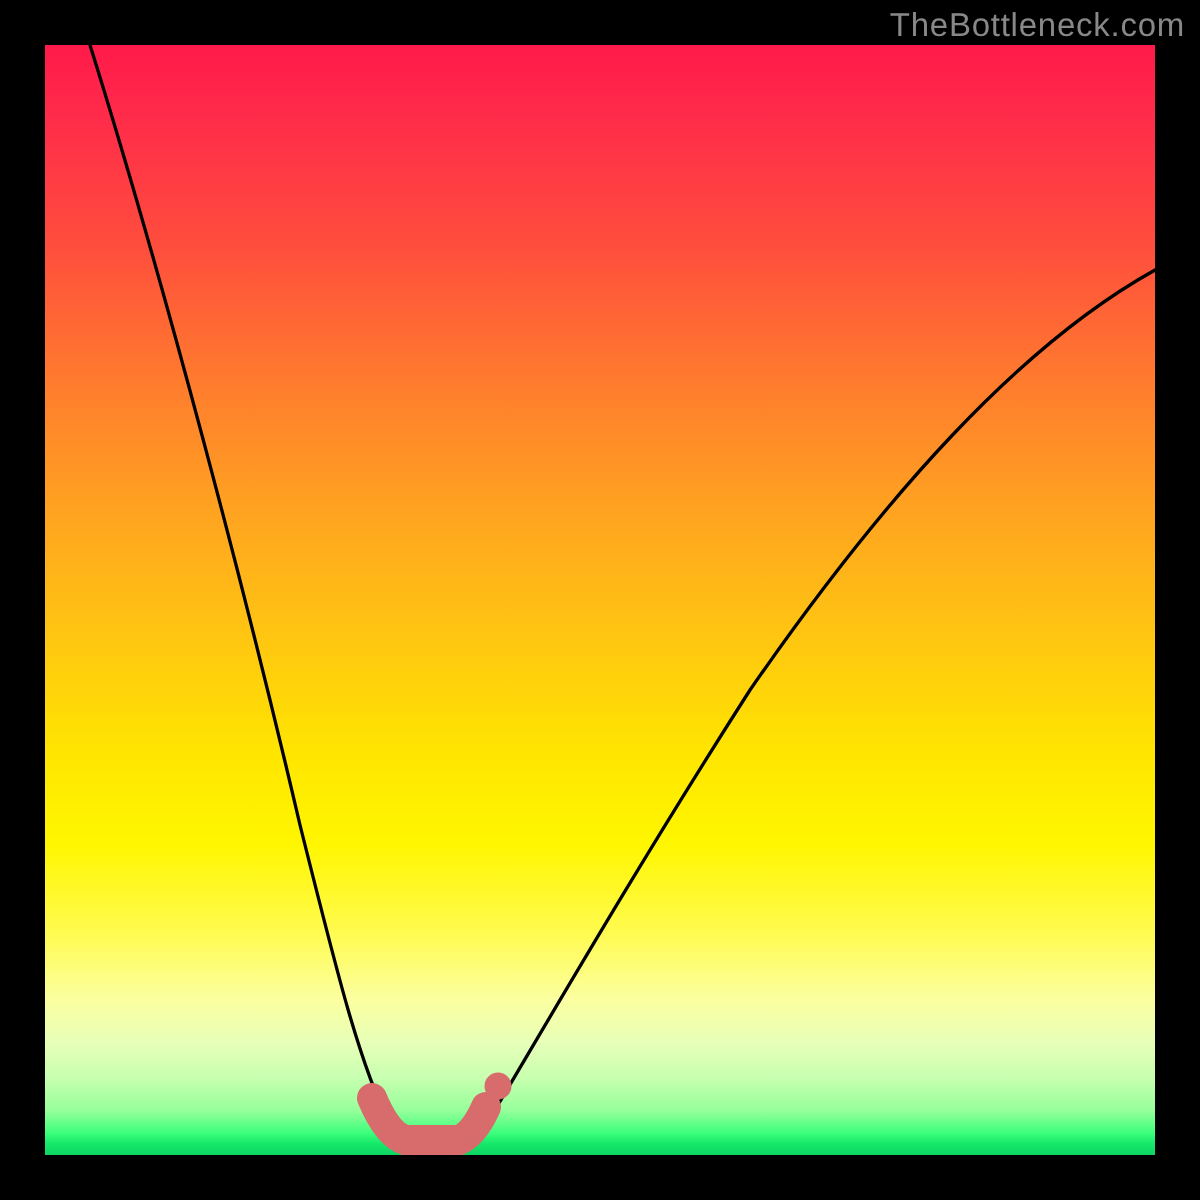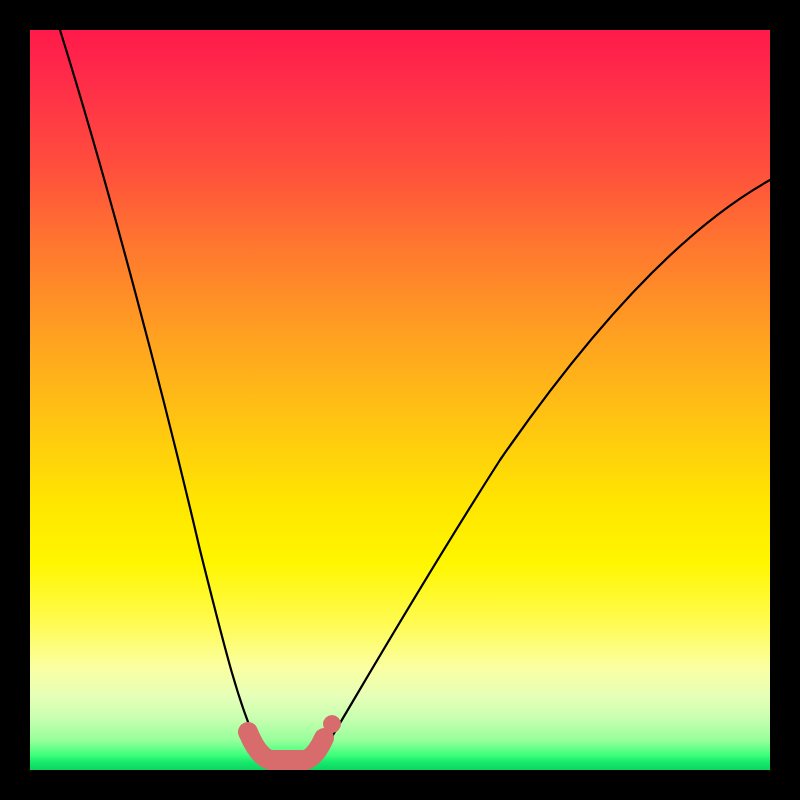--- a/index.html
+++ b/index.html
@@ -72,20 +72,21 @@
     stroke-linecap: round;
   }
   circle.dot {
     fill: #d86c6c;
   }
 </style>
 </head>
 <body>
 
 <div class="chart-wrap">
+  <div class="watermark">TheBottleneck.com</div>
 
   <div class="plot">
     <div class="gradient"></div>
 
     <svg class="curve" viewBox="0 0 740 740" preserveAspectRatio="none">
 
       <path class="curve-line" d="M 30 0
            C 80 160, 135 370, 170 520
            C 195 620, 210 680, 230 720
            C 238 732, 246 738, 258 738

